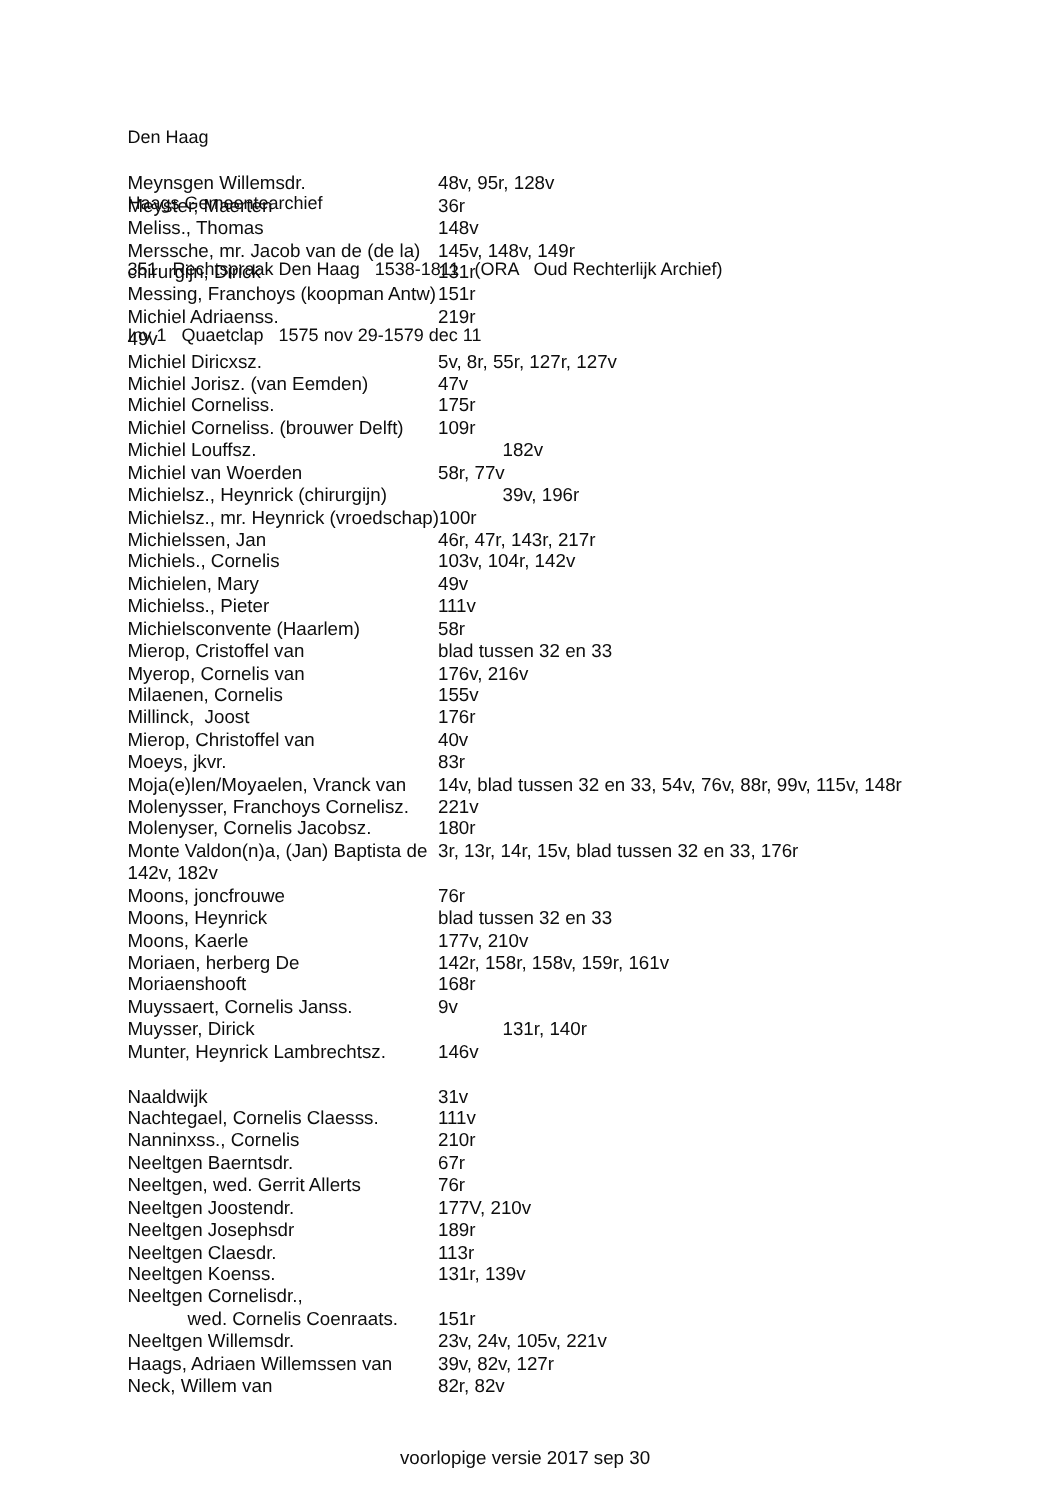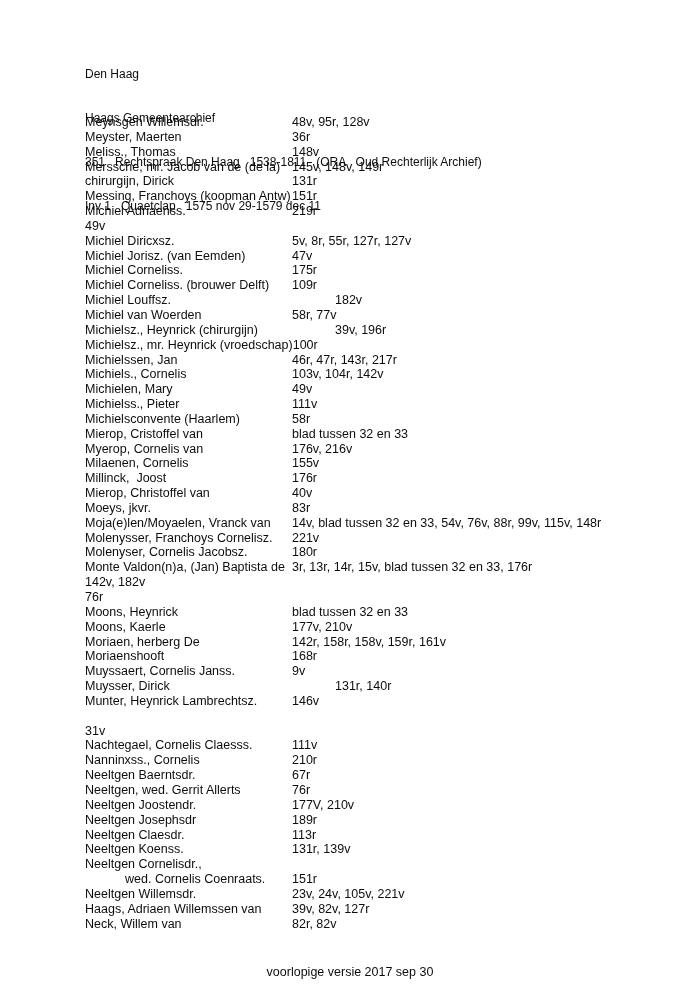--- a/index.html
+++ b/index.html
@@ -11,21 +11,21 @@
     overflow: hidden;
   }
   .page {
     position: relative;
     width: 700px; height: 990px;
     background: #ffffff;
     overflow: hidden;
   }
   .doc-header {
     position: absolute;
-    top: 38px; left: 85px; right: 10px;
+    top: 55px; left: 85px; right: 10px;
     font-family: "Liberation Sans", sans-serif;
     font-size: 12px;
     line-height: 14.6px;
     white-space: pre;
   }
   .index-list {
     position: absolute;
     top: 115px; left: 85px; right: 5px;
     font-family: Liberation Sans, sans-serif;
     font-size: 12.5px;
@@ -219,20 +219,21 @@
   <div class="row">
     <span class="name">Monte Valdon(n)a, (Jan) Baptista de</span>
     <span class="refs">3r, 13r, 14r, 15v, blad tussen 32 en 33, 176r</span>
   </div>
 
   <div class="row">
     <span class="refs">142v, 182v</span>
   </div>
 
   <div class="row">
+    <span class="name">Moons, joncfrouwe</span>
     <span class="refs">76r</span>
   </div>
 
   <div class="row">
     <span class="name">Moons, Heynrick</span>
     <span class="refs">blad tussen 32 en 33</span>
   </div>
 
   <div class="row">
     <span class="name">Moons, Kaerle</span>
@@ -263,20 +264,21 @@
     <span class="name">Munter, Heynrick Lambrechtsz.</span>
     <span class="refs">146v</span>
   </div>
 
   <div class="row">
     <span class="name"></span>
     <span class="refs"></span>
   </div>
 
   <div class="row">
+    <span class="name">Naaldwijk</span>
     <span class="refs">31v</span>
   </div>
 
   <div class="row">
     <span class="name">Nachtegael, Cornelis Claesss.</span>
     <span class="refs">111v</span>
   </div>
 
   <div class="row">
     <span class="name">Nanninxss., Cornelis</span>

